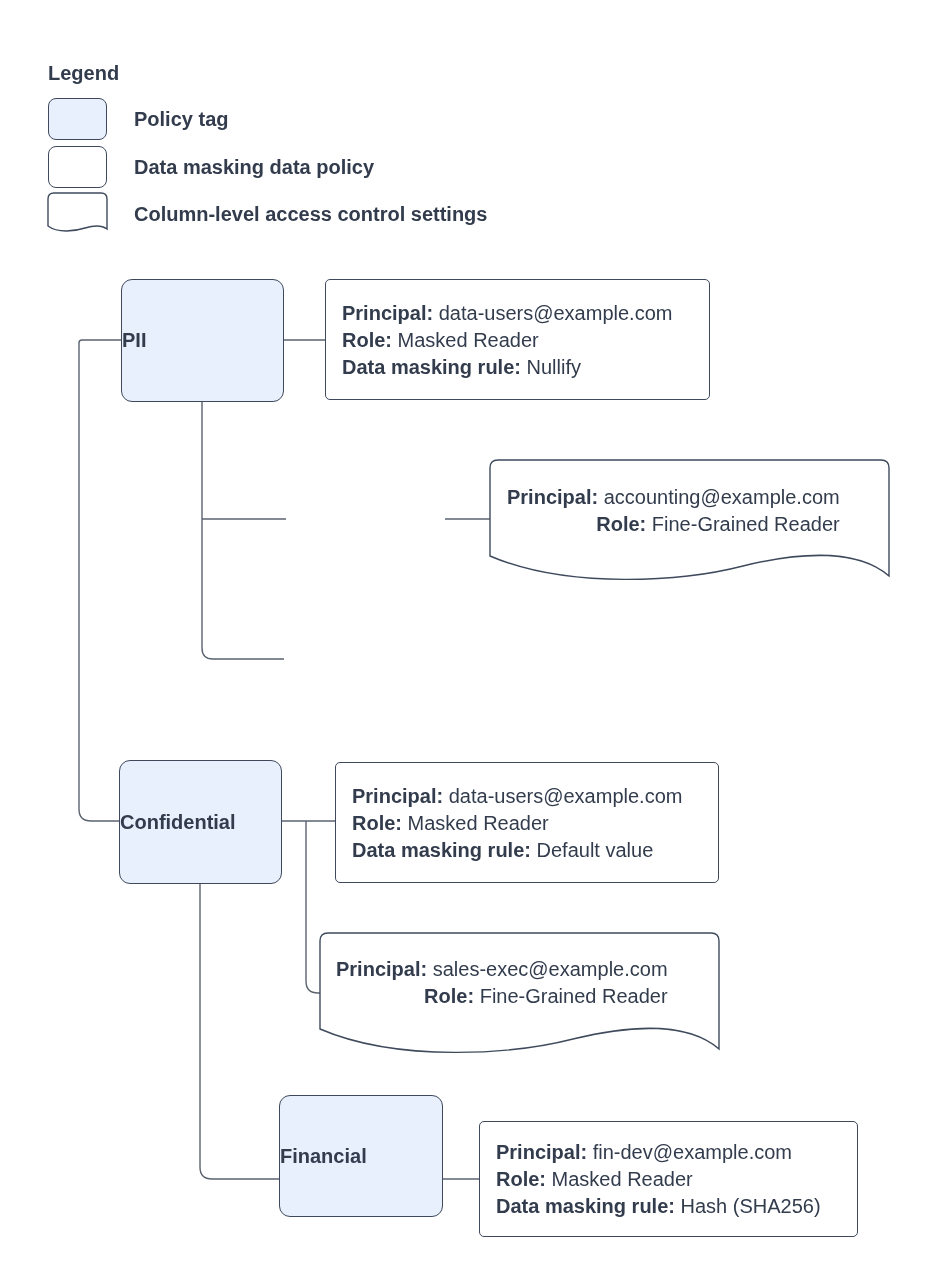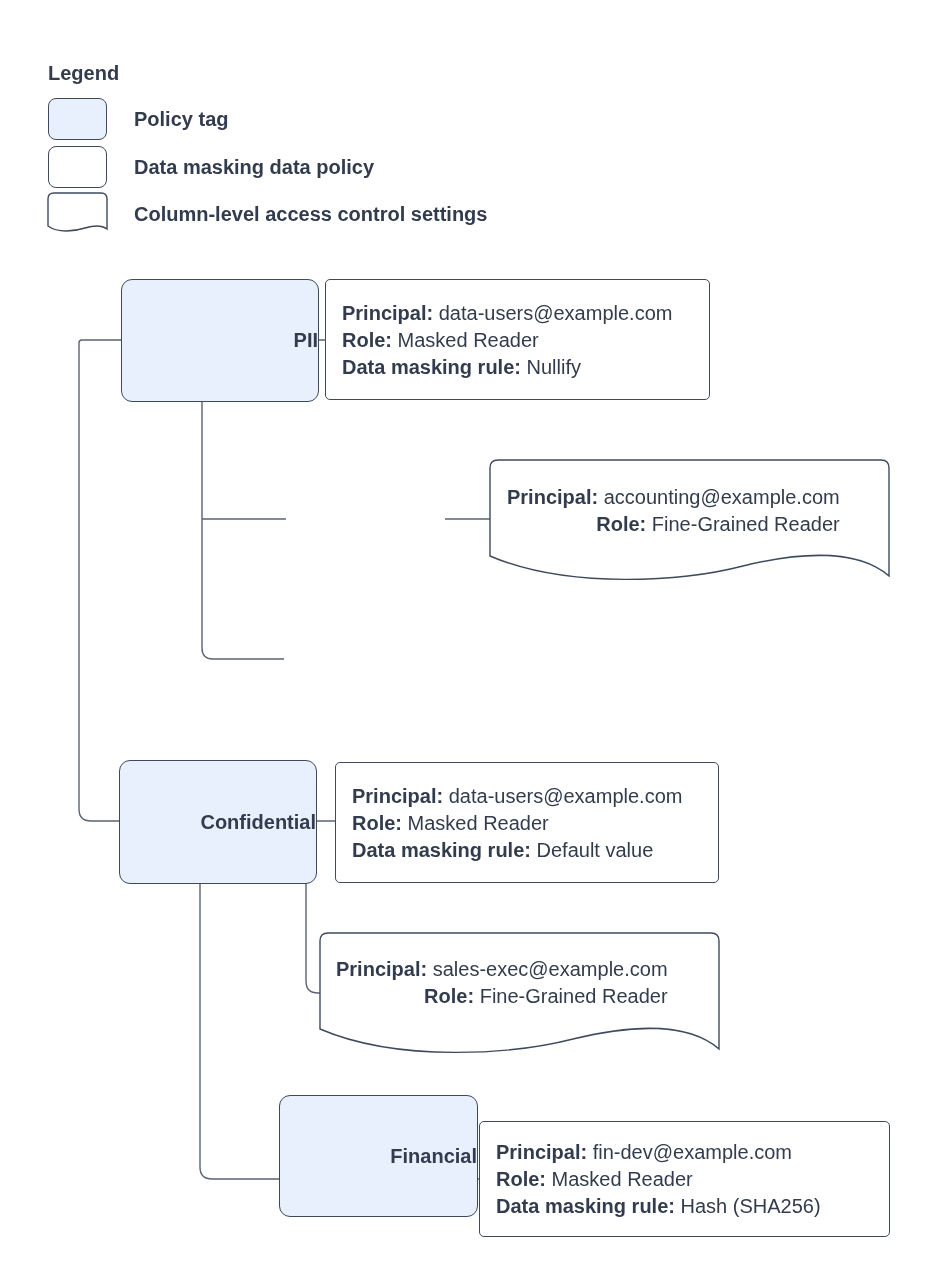--- a/index.html
+++ b/index.html
@@ -5,21 +5,21 @@
   html,body{margin:0;padding:0;background:#fff;}
   .canvas{
     position:relative;width:930px;height:1280px;background:var(--background,#ffffff);
     font-family:"Liberation Sans",sans-serif;color:var(--text,#323c4d);overflow:hidden;
   }
   .wires{position:absolute;left:0;top:0;width:930px;height:1280px;}
   .wires path{fill:none;stroke:var(--connector,#5b6370);stroke-width:1.4px;}
   .node{
     position:absolute;background:var(--policy_tag_fill,#e8f0fe);
     border:1.4px solid var(--shape_border,#3e4a5c);border-radius:11px;
-    display:flex;align-items:center;justify-content:flex-end;padding-left:35px;
+    display:flex;align-items:center;justify-content:flex-start;
   }
   .node-label{font-weight:bold;font-size:20px;color:var(--text,#323c4d);}
   .policy{
     position:absolute;background:#fff;border:1.4px solid var(--shape_border,#3e4a5c);
     border-radius:5px;box-sizing:border-box;padding-left:16px;
   }
   .pline{font-size:20px;line-height:27px;white-space:nowrap;}
   .pline .b{font-weight:bold;}
   .docshape{position:absolute;}
   .docshape path{fill:#ffffff;stroke:var(--shape_border,#3e4a5c);stroke-width:1.4px;}
@@ -74,21 +74,21 @@
     <div class="pline"><span class="b">Role:</span> <span>Masked Reader</span></div>
     <div class="pline"><span class="b">Data masking rule:</span> <span>Nullify</span></div>
   </div>
 
   <div class="policy" style="left:335px;top:762px;width:384px;height:121px;padding-top:20px">
     <div class="pline"><span class="b">Principal:</span> <span>data-users@example.com</span></div>
     <div class="pline"><span class="b">Role:</span> <span>Masked Reader</span></div>
     <div class="pline"><span class="b">Data masking rule:</span> <span>Default value</span></div>
   </div>
 
-  <div class="policy" style="left:479px;top:1121px;width:411px;height:116px;padding-top:17px">
+  <div class="policy" style="left:479px;top:1121px;width:379px;height:116px;padding-top:17px">
     <div class="pline"><span class="b">Principal:</span> <span>fin-dev@example.com</span></div>
     <div class="pline"><span class="b">Role:</span> <span>Masked Reader</span></div>
     <div class="pline"><span class="b">Data masking rule:</span> <span>Hash (SHA256)</span></div>
   </div>
 
   <svg class="docshape" style="left:489px;top:459px" width="402" height="134" viewBox="0 0 402 134">
     <path d="M 9 1 H 392 Q 400 1 400 9 V 117 C 370 91 315 92 254 107 C 196 122 80 131 1 97 V 9 Q 1 1 9 1 Z"></path>
   </svg>
   <div class="doctext" style="left:507px;top:484px">
     <div class="pline"><span class="b">Principal:</span> <span>accounting@example.com</span></div>

